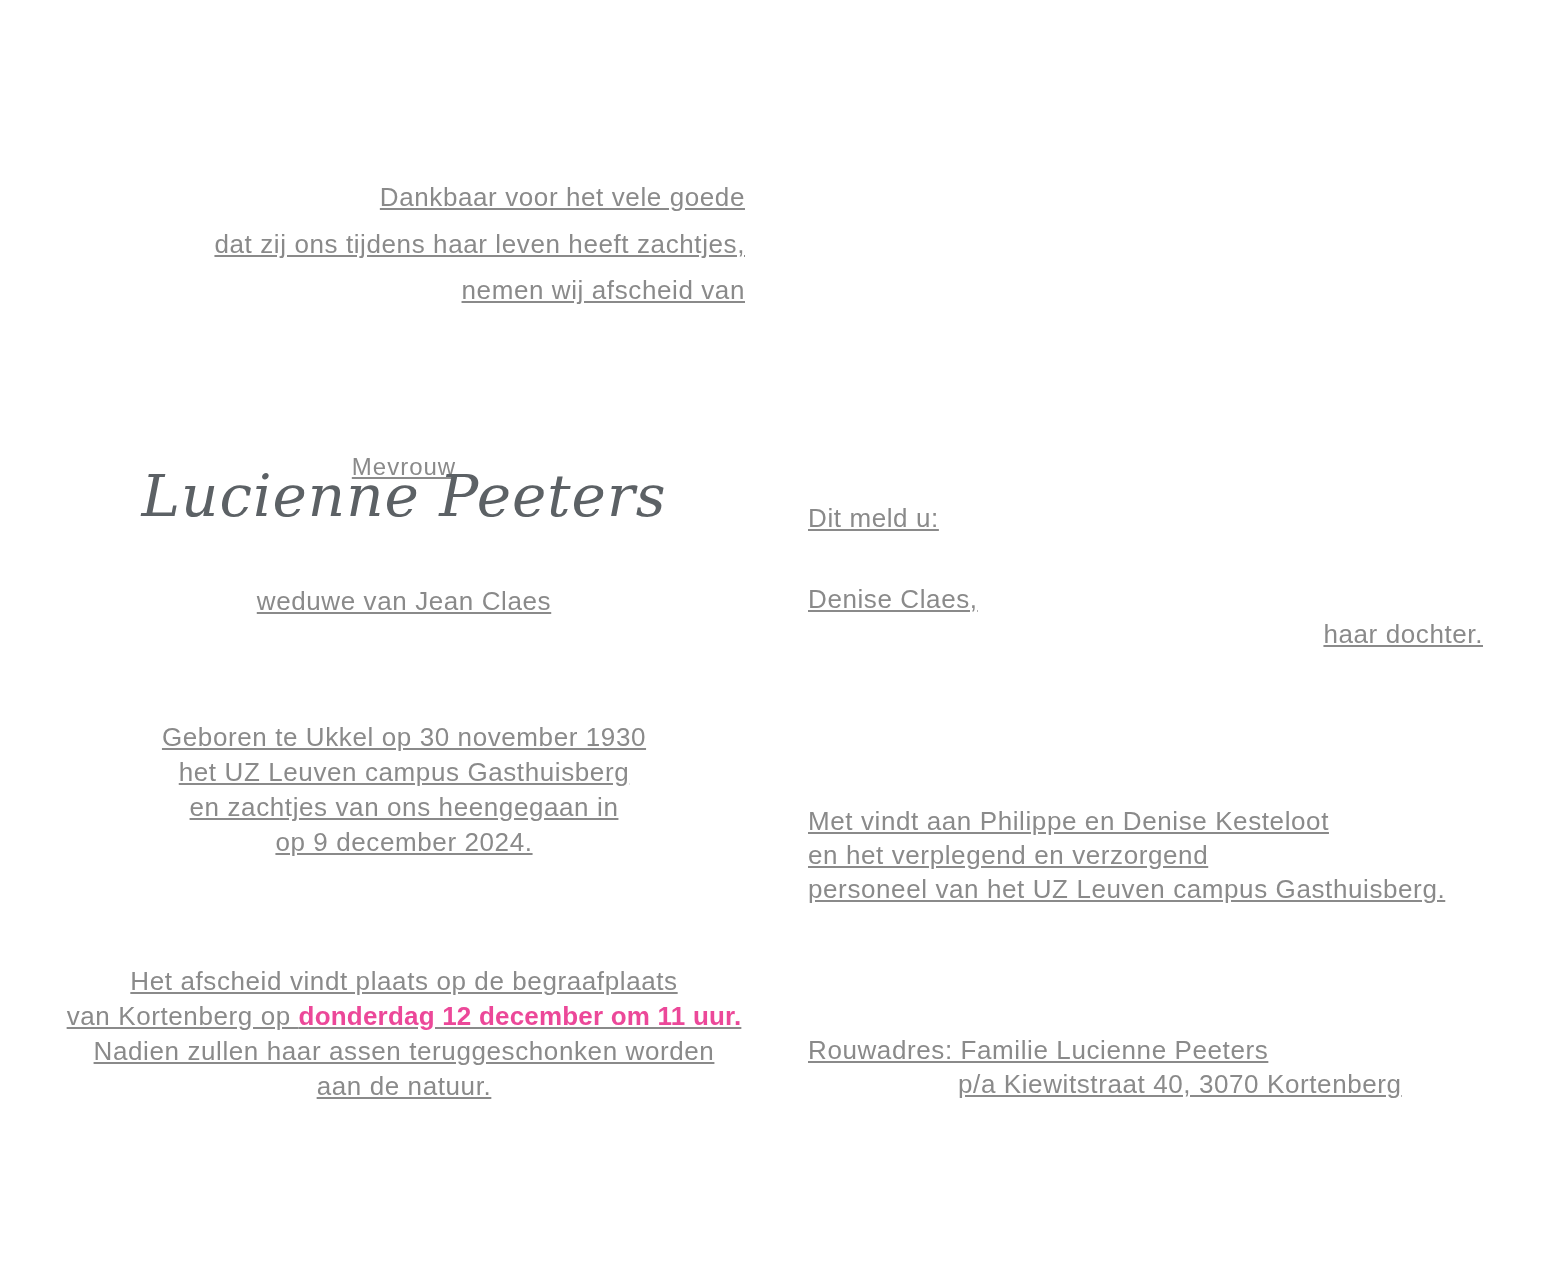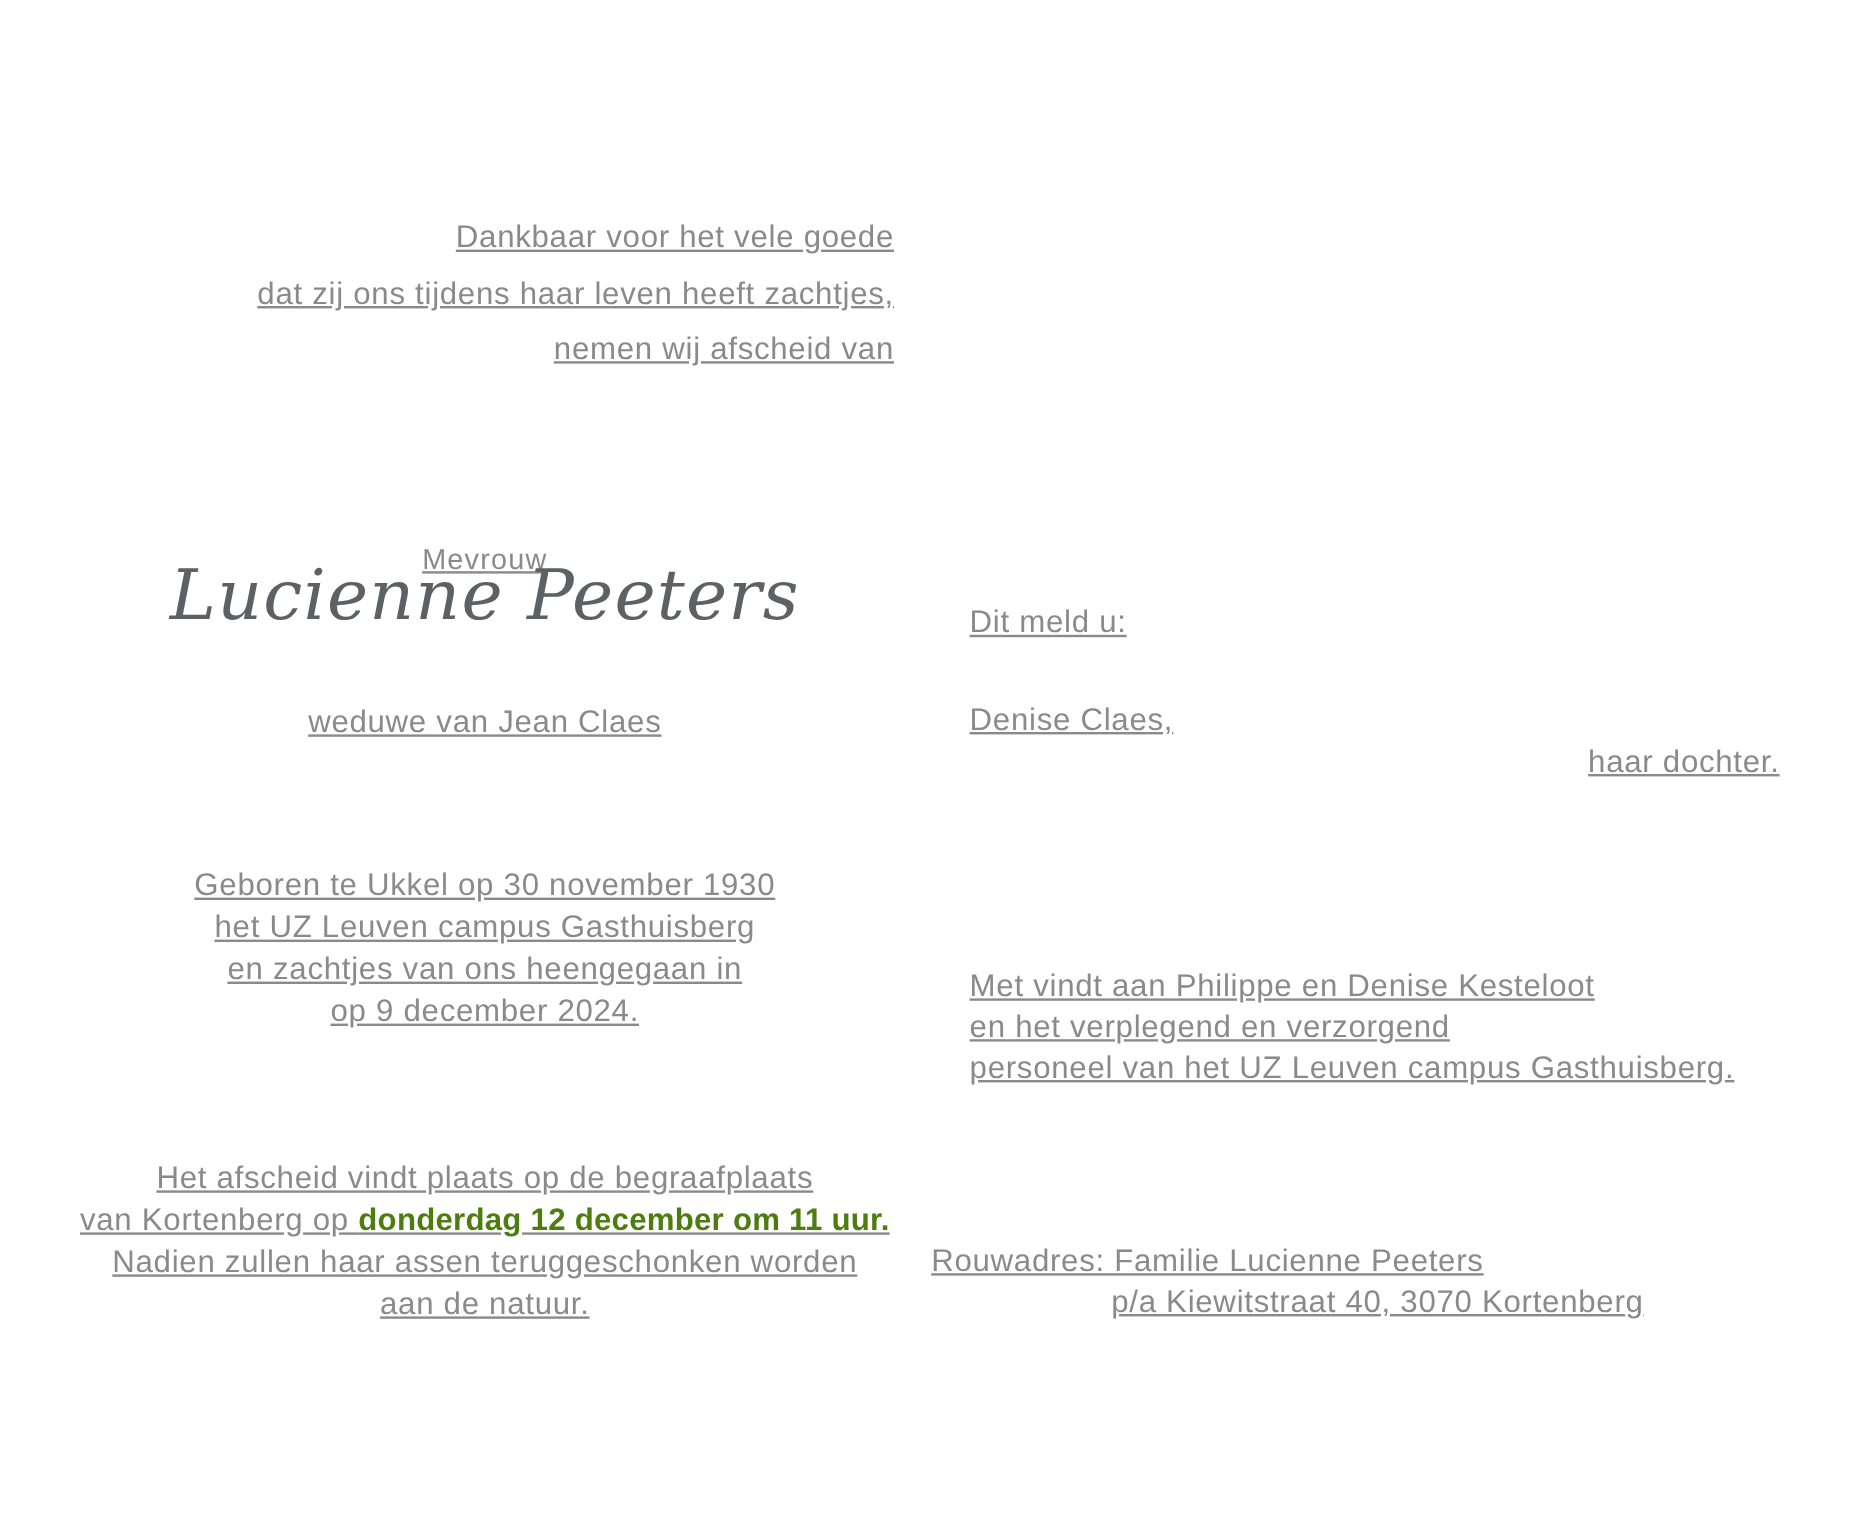--- a/index.html
+++ b/index.html
@@ -67,21 +67,21 @@
   }
   .farewell-block {
     top: 964px;
     left: 54px;
     width: 700px;
     text-align: center;
     line-height: 35px;
   }
   .bold-seg {
     font-weight: bold;
-    color: #4d7c0f;
+    color: #ec4899;
     letter-spacing: 0.2px;
   }
 
   
   .announce-label {
     top: 503px;
     left: 808px;
     width: 675px;
   }
   .announcer {
@@ -96,21 +96,21 @@
     text-align: right;
   }
   .thanks-block {
     top: 804px;
     left: 808px;
     width: 700px;
     line-height: 34px;
   }
   .address-block {
     top: 1033px;
-    left: 776px;
+    left: 808px;
     width: 700px;
     line-height: 34px;
   }
   .address-indent {
     padding-left: 150px;
   }
 </style>
 </head>
 <body>
 

